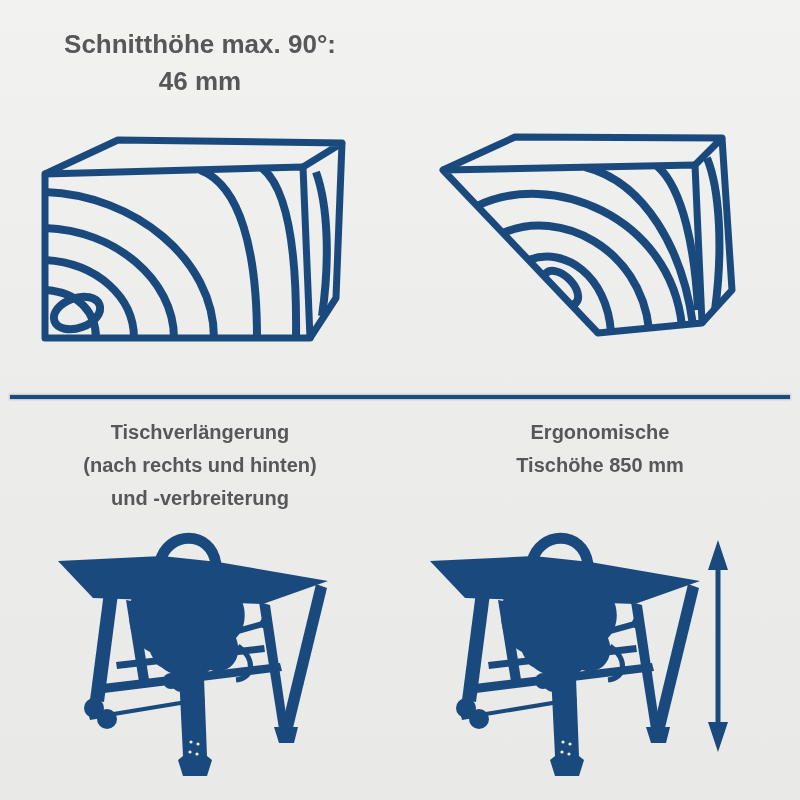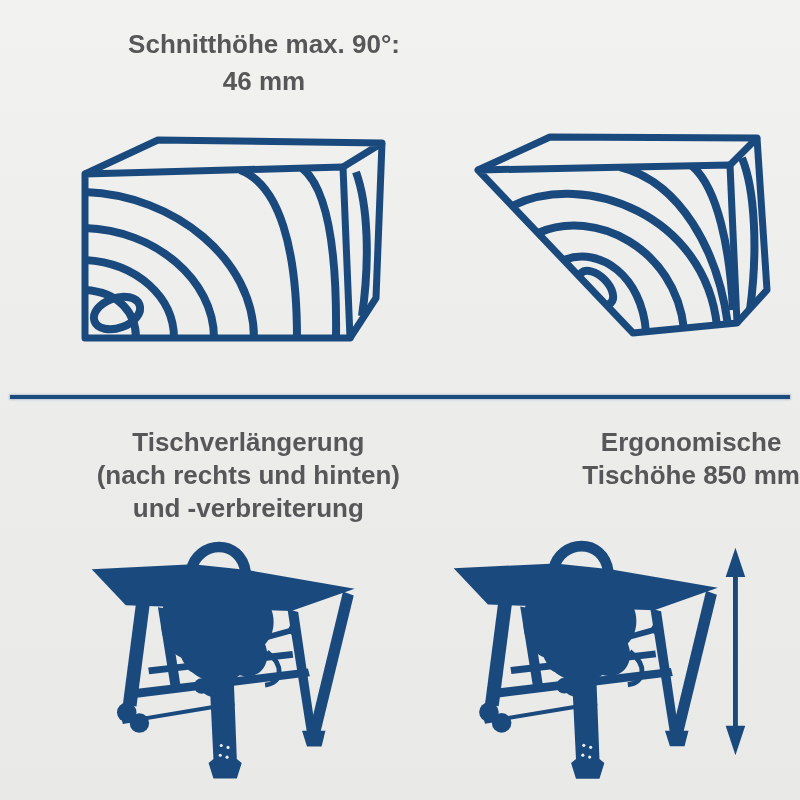--- a/index.html
+++ b/index.html
@@ -9,30 +9,30 @@
     font-family:"Liberation Sans",sans-serif;
     overflow:hidden;
   }
   .page{
     width:800px;height:800px;
     display:grid;
     grid-template-columns:400px 400px;
     grid-template-rows:392px 10px 398px;
   }
   .panel{
-    display:flex;flex-direction:column;align-items:flex-end;
+    display:flex;flex-direction:column;align-items:center;
   }
   .panel .title{
     text-align:center;
     font-weight:bold;
     color:#57575a;
     margin:0;
   }
   .title-top{padding-top:26px;font-size:26px;line-height:37px;height:78px;}
-  .title-bottom{padding-top:24px;font-size:26px;line-height:33px;height:100px;}
+  .title-bottom{padding-top:14px;font-size:20px;line-height:33px;height:100px;}
   .title span{display:block;}
   .illu-block{margin-top:26px;}
   .illu-saw{margin-top:12px;}
   .divider{
     grid-column:1 / span 2;
     display:flex;align-items:center;
   }
   .divider .bar{
     height:4px;width:780px;margin:0 10px;
     background:#1d4b7d;

